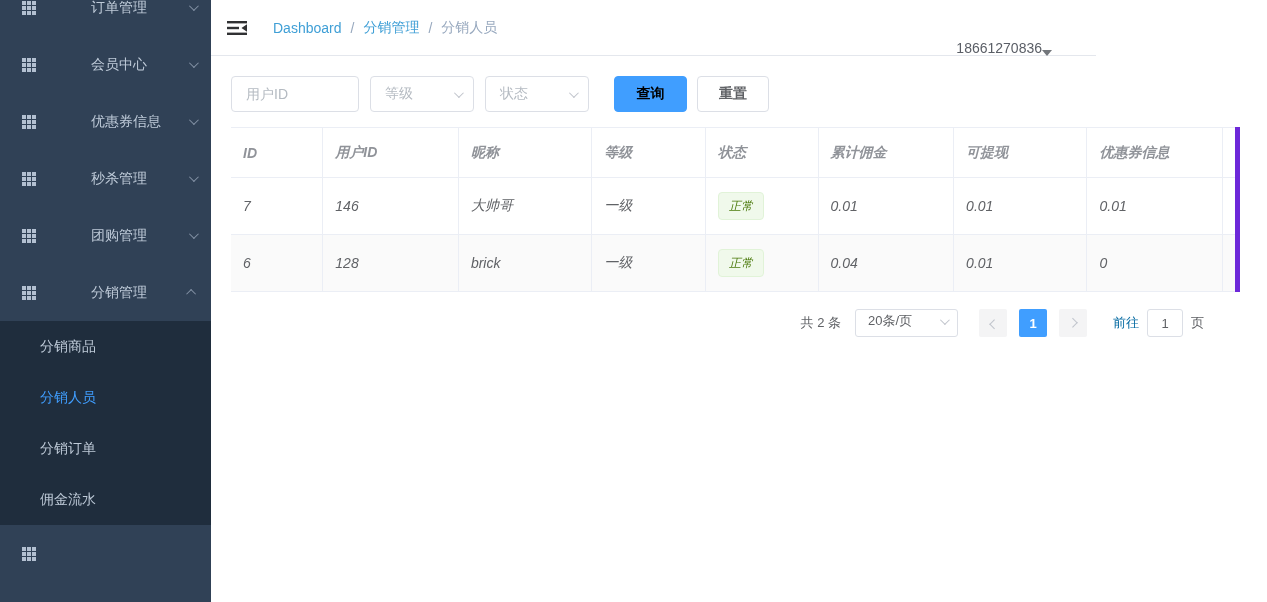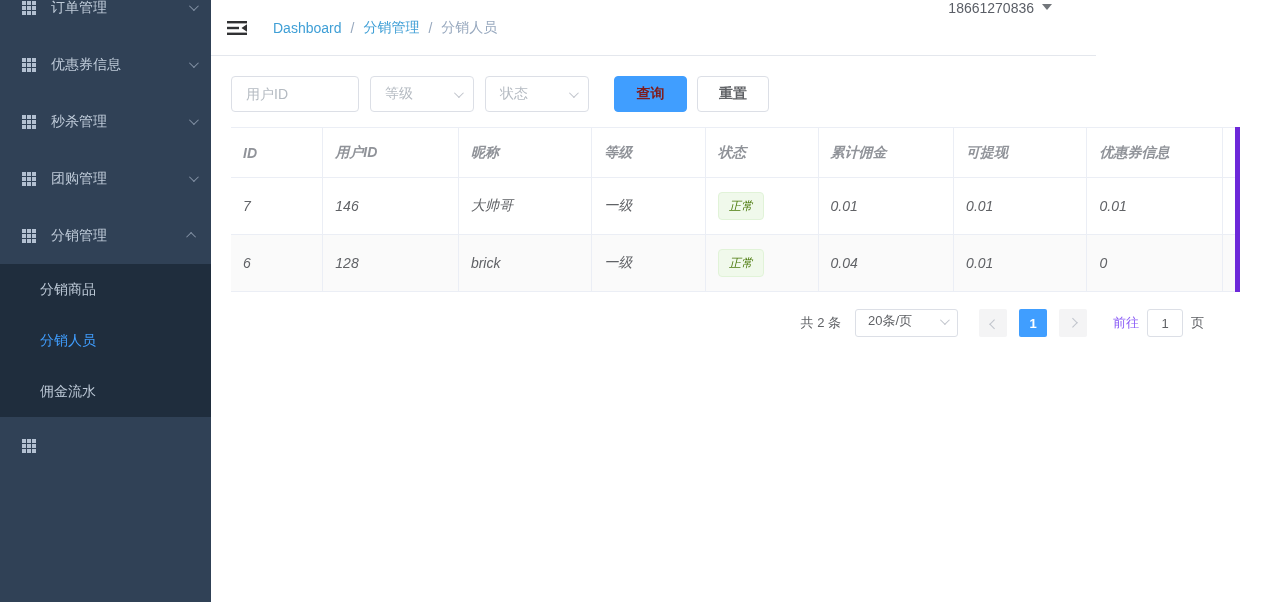--- a/index.html
+++ b/index.html
@@ -7,58 +7,58 @@
     font-family:"Liberation Sans","DejaVu Sans",sans-serif; }
   .app { position:relative; width:1267px; height:602px; background:#fff; }
 
   
   .sidebar { position:absolute; left:0; top:0; width:216px; height:602px;
     background:#304156; overflow:hidden; }
   .side-stack { margin-top:-21px; }
   .side-item { height:57px; display:flex; align-items:center; padding:0 20px 0 22px;
     color:#bfcbd9; font-size:14px; cursor:pointer; }
   .side-item .grid-ic { margin-right:15px; flex:0 0 auto; display:block; }
-  .side-item .lbl { flex:1 1 auto; }
+  .side-item .lbl { flex:1 1 auto;margin-left:40px; }
   .chev { width:7px; height:7px; border-right:1.5px solid #8391a5; border-bottom:1.5px solid #8391a5; flex:0 0 auto; }
   .chev.down { transform:rotate(45deg) translateY(-2px); }
   .chev.up   { transform:rotate(-135deg) translateY(-2px); }
   .submenu { background:#1f2d3d; }
   .sub-item { height:51px; display:flex; align-items:center; padding-left:40px;
     color:#bfcbd9; font-size:14px; cursor:pointer; }
   .sub-item.active { color:#409eff; }
 
   
   .main { position:absolute; left:211px; top:0; width:885px; height:602px; background:#fff; }
   .navbar { position:relative; height:56px; border-bottom:1px solid #e4e7ed;
     display:flex; align-items:center; }
   .fold-btn { margin-left:16px; cursor:pointer; display:flex; align-items:center; }
   .breadcrumb { margin-left:26px; font-size:14px; display:flex; align-items:center; gap:9px; }
   .bc-link { color:#3f9fd6; cursor:pointer; }
   .bc-sep { color:#97a8be; }
   .bc-current { color:#97a8be; }
   .user-box { position:absolute; right:44px; top:0; height:56px; display:flex;
-    align-items:flex-start; gap:8px; cursor:pointer; }
+    align-items:flex-end; cursor:pointer; }
   .user-name { font-size:14px; color:#5a5e66; }
   .caret-down { width:0; height:0; border-left:5px solid transparent;
     border-right:5px solid transparent; border-top:6px solid #72767b; margin-top:4px; }
 
   
   .filters { position:absolute; left:20px; top:76px; display:flex; align-items:center; }
   .f-input { width:128px; height:36px; border:1px solid #dcdfe6; border-radius:4px;
     padding:0 14px; font-size:14px; color:#606266; outline:none; }
   .f-input::placeholder { color:#b4bac1; }
   .f-select { width:104px; height:36px; border:1px solid #dcdfe6; border-radius:4px;
     margin-left:11px; display:flex; align-items:center; justify-content:space-between;
     padding:0 12px 0 14px; cursor:pointer; background:#fff; }
   .f-select .ph { font-size:14px; color:#b4bac1; }
   .sel-chev { width:7px; height:7px; border-right:1.4px solid #c0c4cc; border-bottom:1.4px solid #c0c4cc;
     transform:rotate(45deg) translateY(-2px); }
   .btn { height:36px; border-radius:4px; font-size:14px; font-weight:bold;
     display:flex; align-items:center; justify-content:center; cursor:pointer; }
-  .btn-primary { width:73px; margin-left:25px; background:#409eff; color:#7f1d1d; border:1px solid #409eff; }
+  .btn-primary { width:73px; margin-left:25px; background:#409eff; color:#000000; border:1px solid #409eff; }
   .btn-plain { width:72px; margin-left:10px; background:#fff; color:#606266; border:1px solid #dcdfe6; }
 
   
   .table-wrap { position:absolute; left:20px; top:127px; width:1009px; overflow:hidden;
     border-right:5px solid #6d28d9;font-style:italic; }
   table { border-collapse:collapse; table-layout:fixed; width:1167px; }
   th, td { border-right:1px solid #ebeef5; border-bottom:1px solid #ebeef5;
     text-align:left; padding:0 0 0 12px; font-size:14px; white-space:nowrap; overflow:hidden; }
   thead th { height:50px; color:#909399; font-weight:bold; border-top:1px solid #ebeef5; }
   tbody td { height:57px; color:#606266; }
@@ -77,21 +77,21 @@
   .pg-btn { width:28px; height:28px; border-radius:2px; background:#f4f4f5;
     display:flex; align-items:center; justify-content:center; cursor:pointer; }
   .pg-btn + .pg-btn, .pg-page { margin-left:12px; }
   .pg-arrow { width:7px; height:7px; border-right:1.4px solid #c0c4cc; border-bottom:1.4px solid #c0c4cc; }
   .pg-arrow.left  { transform:rotate(135deg) translateY(-1px); }
   .pg-arrow.right { transform:rotate(-45deg) translateY(-1px); }
   .pg-page { width:28px; height:28px; border-radius:2px; background:#409eff; color:#fff;
     font-size:13px; font-weight:bold; display:flex; align-items:center; justify-content:center;
     margin-left:12px; cursor:pointer; }
   .pg-next { margin-left:12px; }
-  .pg-goto { font-size:13px; color:#8b5cf6; margin-left:26px; }
+  .pg-goto { font-size:13px; color:#0369a1; margin-left:26px; }
   .pg-goto-input { width:36px; height:28px; border:1px solid #dcdfe6; border-radius:3px;
     margin-left:8px; text-align:center; font-size:13px; color:#606266; outline:none; }
   .pg-unit { font-size:13px; color:#606266; margin-left:8px; }
 </style>
 </head>
 <body>
 
 <div class="app">
 
   <aside class="sidebar">
@@ -108,20 +108,37 @@
               <rect x="10" y="5" width="4" height="4"></rect>
               <rect x="0" y="10" width="4" height="4"></rect>
               <rect x="5" y="10" width="4" height="4"></rect>
               <rect x="10" y="10" width="4" height="4"></rect>
             </g>
         </svg>
         <span class="lbl">订单管理</span>
         <span class="chev down"></span>
       </div>
 
+      <div class="side-item">
+        <svg class="grid-ic" width="14" height="14" viewBox="0 0 14 14">
+          <g fill="#b3c0d1">
+              <rect x="0" y="0" width="4" height="4"></rect>
+              <rect x="5" y="0" width="4" height="4"></rect>
+              <rect x="10" y="0" width="4" height="4"></rect>
+              <rect x="0" y="5" width="4" height="4"></rect>
+              <rect x="5" y="5" width="4" height="4"></rect>
+              <rect x="10" y="5" width="4" height="4"></rect>
+              <rect x="0" y="10" width="4" height="4"></rect>
+              <rect x="5" y="10" width="4" height="4"></rect>
+              <rect x="10" y="10" width="4" height="4"></rect>
+            </g>
+        </svg>
+        <span class="lbl">会员中心</span>
+        <span class="chev down"></span>
+      </div>
 
       <div class="side-item">
         <svg class="grid-ic" width="14" height="14" viewBox="0 0 14 14">
           <g fill="#b3c0d1">
               <rect x="0" y="0" width="4" height="4"></rect>
               <rect x="5" y="0" width="4" height="4"></rect>
               <rect x="10" y="0" width="4" height="4"></rect>
               <rect x="0" y="5" width="4" height="4"></rect>
               <rect x="5" y="5" width="4" height="4"></rect>
               <rect x="10" y="5" width="4" height="4"></rect>
@@ -187,20 +204,23 @@
         <span class="lbl">分销管理</span>
         <span class="chev up"></span>
       </div>
 
       <div class="submenu">
         <div class="sub-item">
           <span>分销商品</span>
         </div>
         <div class="sub-item active">
           <span>分销人员</span>
+        </div>
+        <div class="sub-item">
+          <span>分销订单</span>
         </div>
         <div class="sub-item">
           <span>佣金流水</span>
         </div>
       </div>
 
       <div class="side-item">
         <svg class="grid-ic" width="14" height="14" viewBox="0 0 14 14">
           <g fill="#b3c0d1">
               <rect x="0" y="0" width="4" height="4"></rect>

